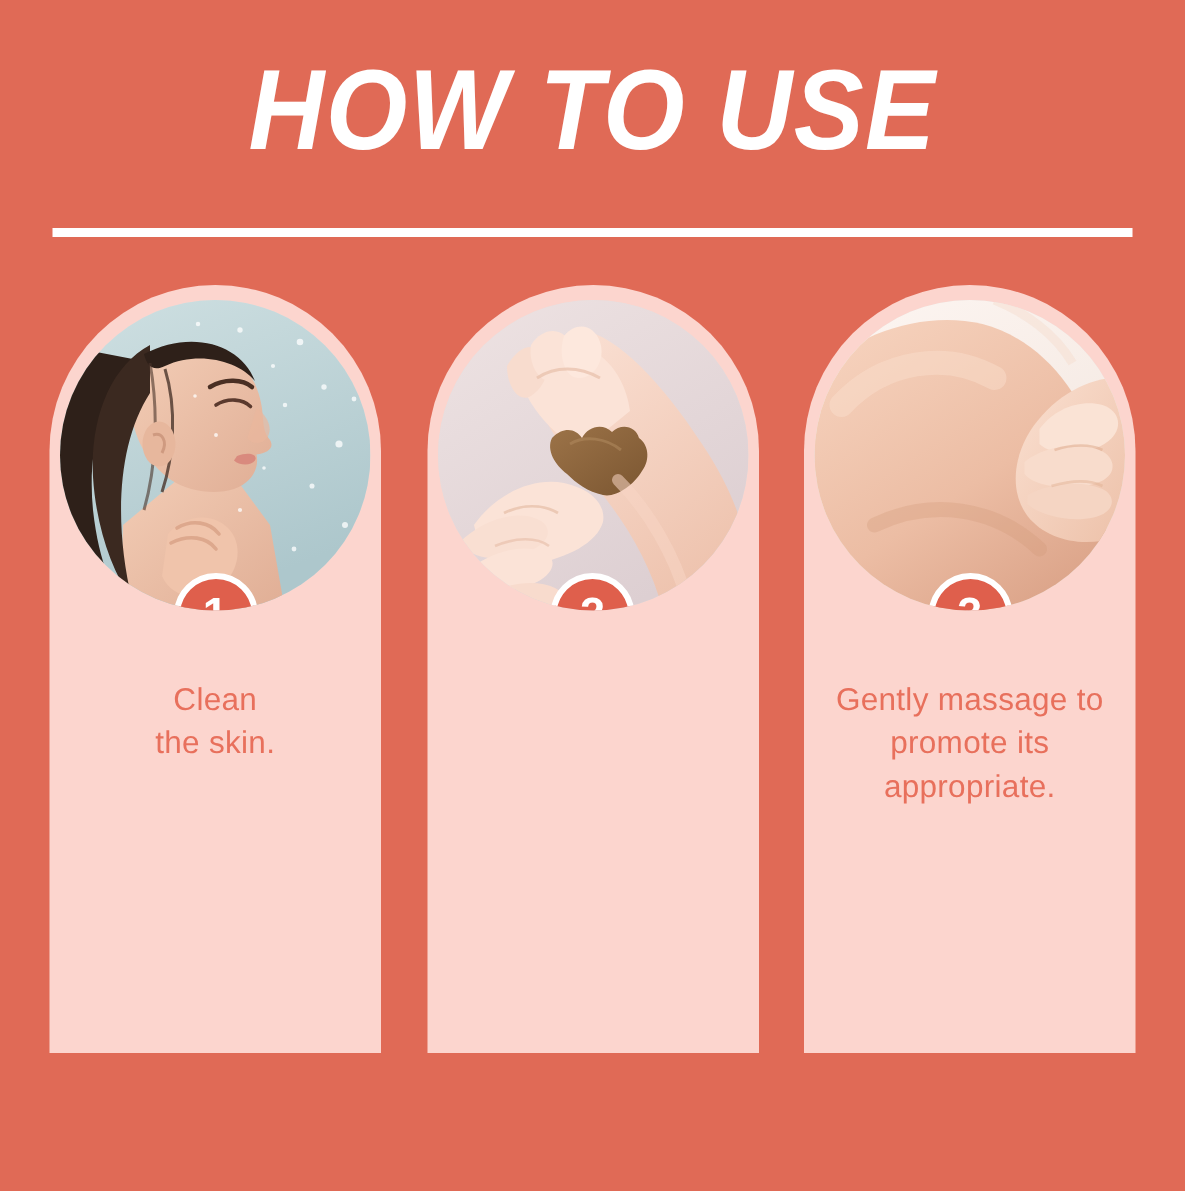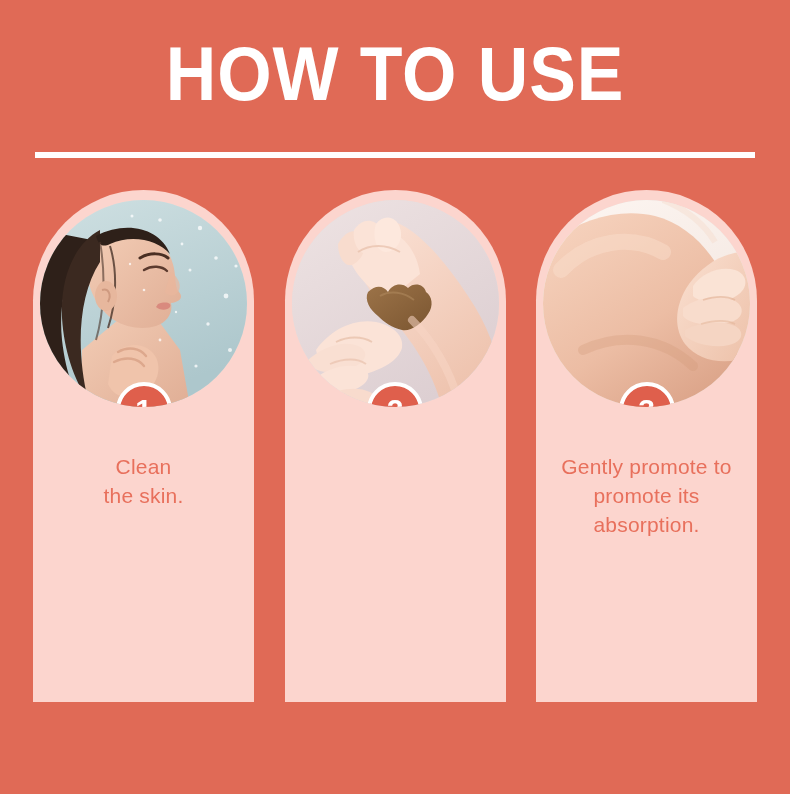--- a/index.html
+++ b/index.html
@@ -21,20 +21,21 @@
     box-sizing: border-box;
   }
 
   
   .header {
     position: absolute;
     left: 0;
     top: 0;
     width: 658px;
     height: 170px;
+    font-style: italic;
   }
   .title {
     position: absolute;
     left: 0;
     top: 28px;
     width: 790px;
     text-align: center;
     color: #ffffff;
     font-family: "Liberation Sans Narrow", "Liberation Sans", sans-serif;
     font-size: 76px;
@@ -302,17 +303,17 @@
           <path d="M160 100 C172 96 184 96 192 100" stroke="#e1b194" stroke-width="1.8" fill="none" opacity="0.6"></path>
           <path d="M158 124 C172 120 184 120 192 124" stroke="#e1b194" stroke-width="1.8" fill="none" opacity="0.5"></path>
 
           <path d="M186 0 C200 16 207 40 207 58 L207 0 Z" fill="#fdf8f5" opacity="0.9"></path>
           <path d="M120 0 C140 8 160 22 172 42" stroke="#f6ded0" stroke-width="6" fill="none" opacity="0.5"></path>
         </svg>
       </div>
       <div class="badge-clip">
         <div class="badge">3</div>
       </div>
-      <div class="caption">Gently promote to promote its absorption.</div>
+      <div class="caption">Gently massage to promote its appropriate.</div>
     </div>
 
   </div>
 </div>
 
 </body></html>

